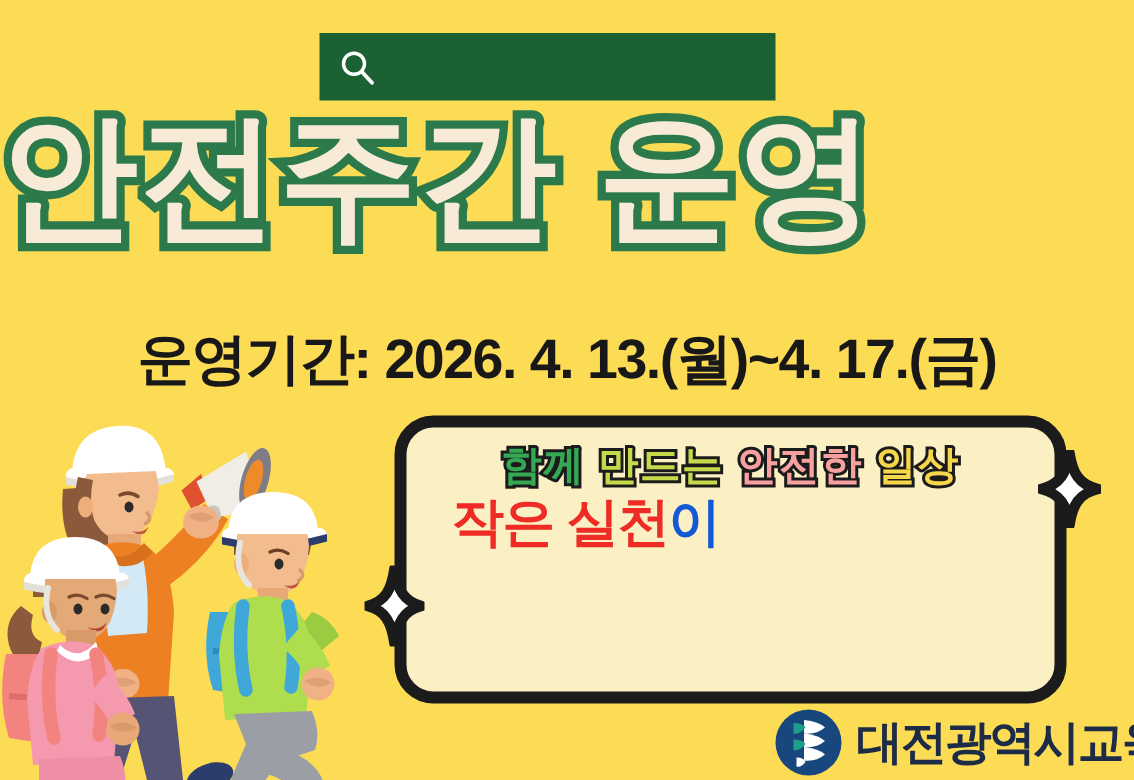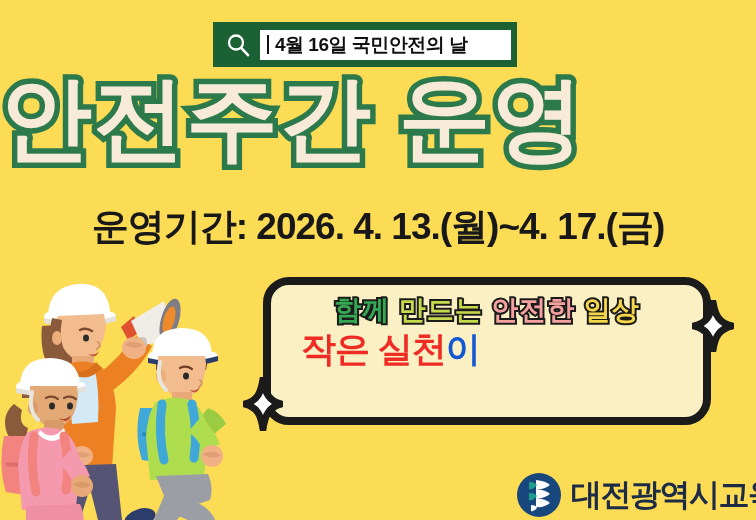--- a/index.html
+++ b/index.html
@@ -79,37 +79,37 @@
     color: #F7EBD8;
     -webkit-text-stroke: 11px #2C7A4C;
     paint-order: stroke fill;
     white-space: nowrap;
   }
 
   
   #period-line {
     position: absolute;
     left: 0;
-    top: 202px;
+    top: 215px;
     width: 756px;
     text-align: center;
     font-size: 37px;
     font-weight: bold;
     color: #181818;
     letter-spacing: -1px;
     white-space: nowrap;
   }
 
   
   #bubble {
     position: absolute;
     left: 263px;
     top: 277px;
     width: 448px;
-    height: 148px;
+    height: 192px;
     background: #FBF0C4;
     border: 8px solid #1B1B1B;
     border-radius: 26px;
     box-sizing: border-box;
   }
   #bubble-lines {
     position: absolute;
     left: 0;
     top: 10px;
     width: 100%;
@@ -193,24 +193,20 @@
 
 <div id="poster">
 
   <div id="search-bar">
     <span id="search-icon">
       <svg viewBox="0 0 26 26" width="26" height="26" aria-hidden="true">
         <circle cx="11" cy="10.5" r="7" fill="none" stroke="#FFFFFF" stroke-width="2.3"></circle>
         <line x1="16.2" y1="15.8" x2="23" y2="23.2" stroke="#FFFFFF" stroke-width="2.6" stroke-linecap="round"></line>
       </svg>
     </span>
-    <div id="search-field" title="검색어를 입력하세요">
-      <span id="search-caret"></span>
-      <span id="search-text">4월 16일 국민안전의 날</span>
-    </div>
   </div>
 
   <div id="main-title">안전주간 운영</div>
 
   <div id="period-line">운영기간: 2026. 4. 13.(월)~4. 17.(금)</div>
 
   <div id="bubble">
     <div id="bubble-lines">
       <div class="bubble-line" id="bubble-line-1">
         <span class="c-green">함께</span><span class="c-green">&nbsp;</span><span class="c-lime">만드는</span><span class="c-lime">&nbsp;</span><span class="c-pink">안전한</span><span class="c-pink">&nbsp;</span><span class="c-yellow">일상</span>

